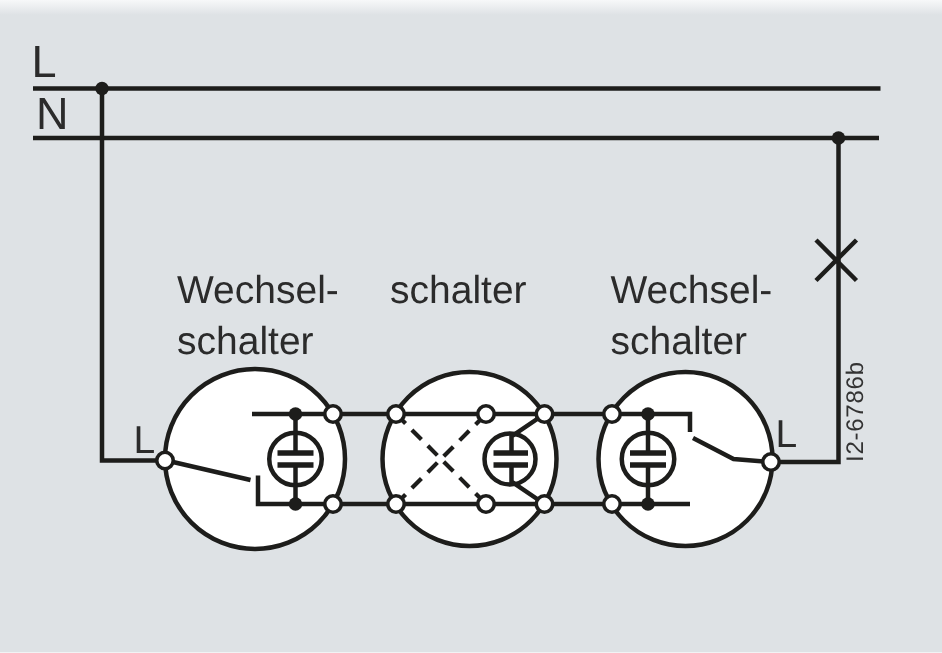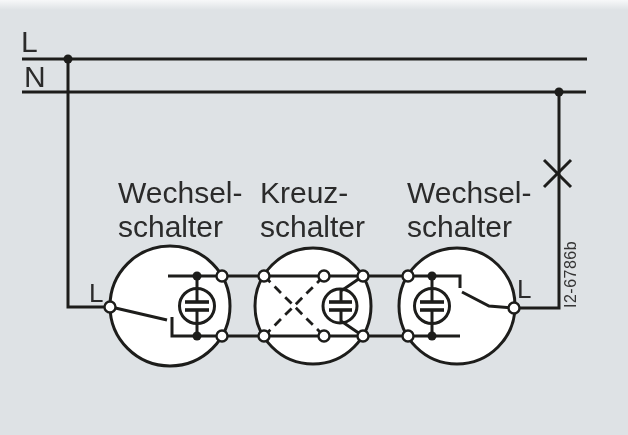--- a/index.html
+++ b/index.html
@@ -25,21 +25,21 @@
   svg{position:absolute;top:0;left:0;}
   .wire{fill:none;stroke:var(--ink);stroke-width:3;stroke-linecap:butt;stroke-linejoin:miter;}
   .dashwire{fill:none;stroke:var(--ink);stroke-width:2.8;stroke-dasharray:9 6;}
   .body{fill:var(--surface);stroke:var(--ink);stroke-width:3;}
   .lampc{fill:var(--surface);stroke:var(--ink);stroke-width:3;}
   .term{fill:var(--surface);stroke:var(--ink);stroke-width:2.4;}
   .dot{fill:var(--ink);stroke:none;}
   .bar{stroke:var(--ink);stroke-width:3.6;fill:none;}
   .lbl{position:absolute;color:var(--text);white-space:nowrap;}
   .rail-lbl{font-size:30px;line-height:34px;}
-  .sw-lbl{font-size:30px;line-height:34px;}
+  .sw-lbl{font-size:26px;line-height:34px;}
   .term-lbl{font-size:26px;line-height:30px;}
   .fig-id{
     font-size:16px;line-height:18px;color:#333;
     transform:rotate(-90deg);transform-origin:0 0;
     letter-spacing:0.5px;
   }
 </style>
 </head>
 <body>
 
@@ -117,21 +117,20 @@
   </svg>
 
   <div class="lbl rail-lbl" style="left:21px;top:25px;">L</div>
   <div class="lbl rail-lbl" style="left:24px;top:60px;">N</div>
 
   <div class="lbl sw-lbl" style="left:118px;top:176px;">
     <div>Wechsel-</div>
     <div>schalter</div>
   </div>
   <div class="lbl sw-lbl" style="left:260px;top:176px;">
-    <div>Kreuz-</div>
     <div>schalter</div>
   </div>
   <div class="lbl sw-lbl" style="left:407px;top:176px;">
     <div>Wechsel-</div>
     <div>schalter</div>
   </div>
 
   <div class="lbl term-lbl" style="left:89px;top:278px;">L</div>
   <div class="lbl term-lbl" style="left:517px;top:274px;">L</div>
 

